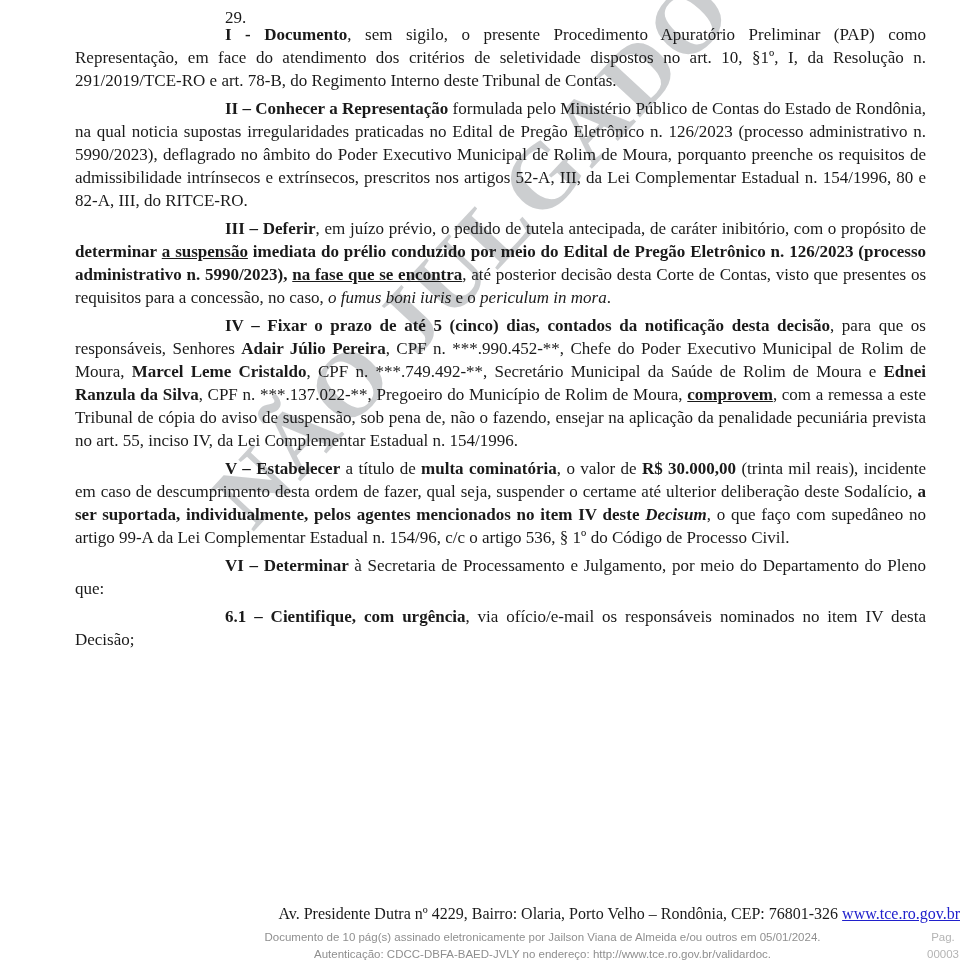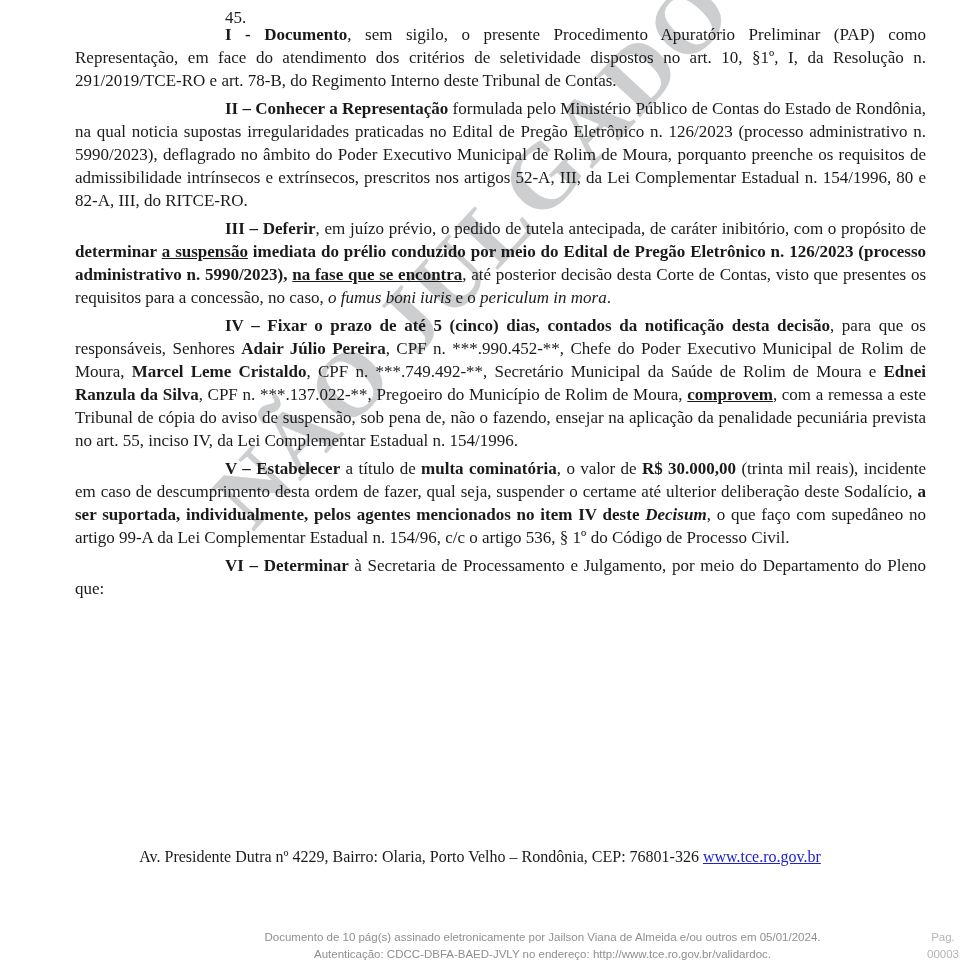--- a/index.html
+++ b/index.html
@@ -53,23 +53,23 @@
     margin-bottom: 17px;
   }
   .para-num {
     position: absolute;
     left: 0;
     top: 0;
   }
   .footer-address {
     position: absolute;
     left: 0;
-    top: 847px;
+    top: 904px;
     width: 960px;
-    text-align: center;
+    text-align: right;
     font-size: 16px;
     line-height: 20px;
     z-index: 1;
     white-space: nowrap;
   }
   .footer-address a {
     color: #2020cc;
     text-decoration: underline;
     cursor: pointer;
   }
@@ -100,27 +100,28 @@
   }
 </style>
 </head>
 <body>
 
 <div class="page">
 
   <div class="watermark">NÃO JULGADO</div>
 
   <div class="doc-body" id="doc-body">
-      <p class="para spaced"><span class="para-num">45.</span></p>
+      <p class="para spaced"><span class="para-num">29.</span></p>
       <p class="para"><span style="font-weight: bold;">I - Documento</span><span>, sem sigilo, o presente Procedimento Apuratório Preliminar (PAP) como Representação, em face do atendimento dos critérios de seletividade dispostos no art. 10, §1º, I, da Resolução n. 291/2019/TCE-RO e art. 78-B, do Regimento Interno deste Tribunal de Contas.</span></p>
       <p class="para"><span style="font-weight: bold;">II – Conhecer a Representação</span><span> formulada pelo Ministério Público de Contas do Estado de Rondônia, na qual noticia supostas irregularidades praticadas no Edital de Pregão Eletrônico n. 126/2023 (processo administrativo n. 5990/2023), deflagrado no âmbito do Poder Executivo Municipal de Rolim de Moura, porquanto preenche os requisitos de admissibilidade intrínsecos e extrínsecos, prescritos nos artigos 52-A, III, da Lei Complementar Estadual n. 154/1996, 80 e 82-A, III, do RITCE-RO.</span></p>
       <p class="para"><span style="font-weight: bold;">III – Deferir</span><span>, em juízo prévio, o pedido de tutela antecipada, de caráter inibitório, com o propósito de </span><span style="font-weight: bold;">determinar </span><span style="font-weight: bold; text-decoration: underline;">a suspensão</span><span style="font-weight: bold;"> imediata do prélio conduzido por meio do Edital de Pregão Eletrônico n. 126/2023 (processo administrativo n. 5990/2023), </span><span style="font-weight: bold; text-decoration: underline;">na fase que se encontra</span><span>, até posterior decisão desta Corte de Contas, visto que presentes os requisitos para a concessão, no caso, </span><span style="font-style: italic;">o fumus boni iuris</span><span> e o </span><span style="font-style: italic;">periculum in mora</span><span>.</span></p>
       <p class="para"><span style="font-weight: bold;">IV – Fixar o prazo de até 5 (cinco) dias, contados da notificação desta decisão</span><span>, para que os responsáveis, Senhores </span><span style="font-weight: bold;">Adair Júlio Pereira</span><span>, CPF n. ***.990.452-**, Chefe do Poder Executivo Municipal de Rolim de Moura, </span><span style="font-weight: bold;">Marcel Leme Cristaldo</span><span>, CPF n. ***.749.492-**, Secretário Municipal da Saúde de Rolim de Moura e </span><span style="font-weight: bold;">Ednei Ranzula da Silva</span><span>, CPF n. ***.137.022-**, Pregoeiro do Município de Rolim de Moura, </span><span style="font-weight: bold; text-decoration: underline;">comprovem</span><span>, com a remessa a este Tribunal de cópia do aviso de suspensão, sob pena de, não o fazendo, ensejar na aplicação da penalidade pecuniária prevista no art. 55, inciso IV, da Lei Complementar Estadual n. 154/1996.</span></p>
       <p class="para"><span style="font-weight: bold;">V – Estabelecer</span><span> a título de </span><span style="font-weight: bold;">multa cominatória</span><span>, o valor de </span><span style="font-weight: bold;">R$ 30.000,00</span><span> (trinta mil reais), incidente em caso de descumprimento desta ordem de fazer, qual seja, suspender o certame até ulterior deliberação deste Sodalício, </span><span style="font-weight: bold;">a ser suportada, individualmente, pelos agentes mencionados no item IV deste </span><span style="font-weight: bold; font-style: italic;">Decisum</span><span>, o que faço com supedâneo no artigo 99-A da Lei Complementar Estadual n. 154/96, c/c o artigo 536, § 1º do Código de Processo Civil.</span></p>
       <p class="para"><span style="font-weight: bold; margin-top: 43px;">VI – Determinar</span><span> à Secretaria de Processamento e Julgamento, por meio do Departamento do Pleno que:</span></p>
+      <p class="para"><span style="font-weight: bold;">6.1 – Cientifique, com urgência</span><span>, via ofício/e-mail os responsáveis nominados no item IV desta Decisão;</span></p>
     </div>
 
   <div class="footer-address"><span>Av. Presidente Dutra nº 4229, Bairro: Olaria, Porto Velho – Rondônia, CEP: 76801-326 </span><a href="#">www.tce.ro.gov.br</a></div>
 
   <div class="sig-block">
     <div>Documento de 10 pág(s) assinado eletronicamente por Jailson Viana de Almeida e/ou outros em 05/01/2024.</div>
     <div>Autenticação: CDCC-DBFA-BAED-JVLY no endereço: http://www.tce.ro.gov.br/validardoc.</div>
   </div>
 
   <div class="page-num">

